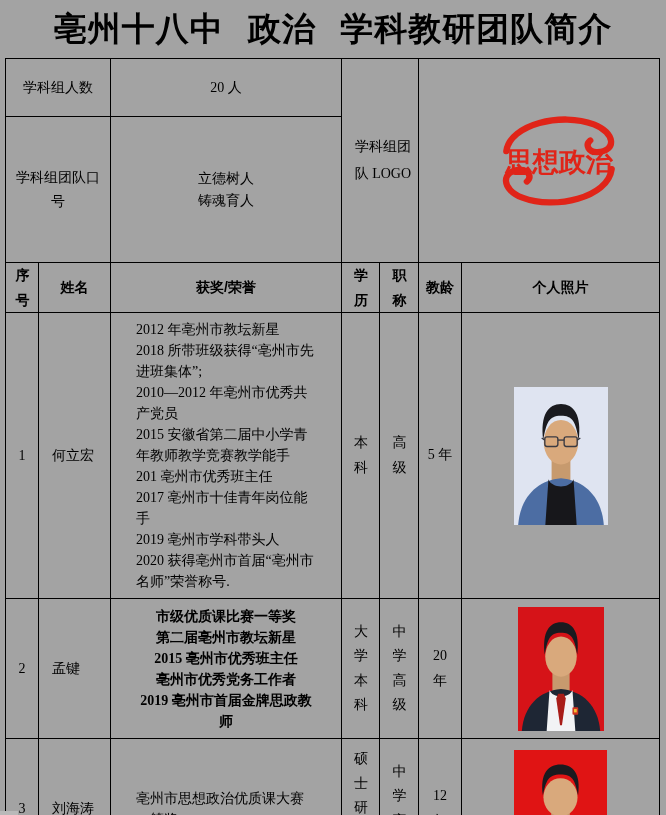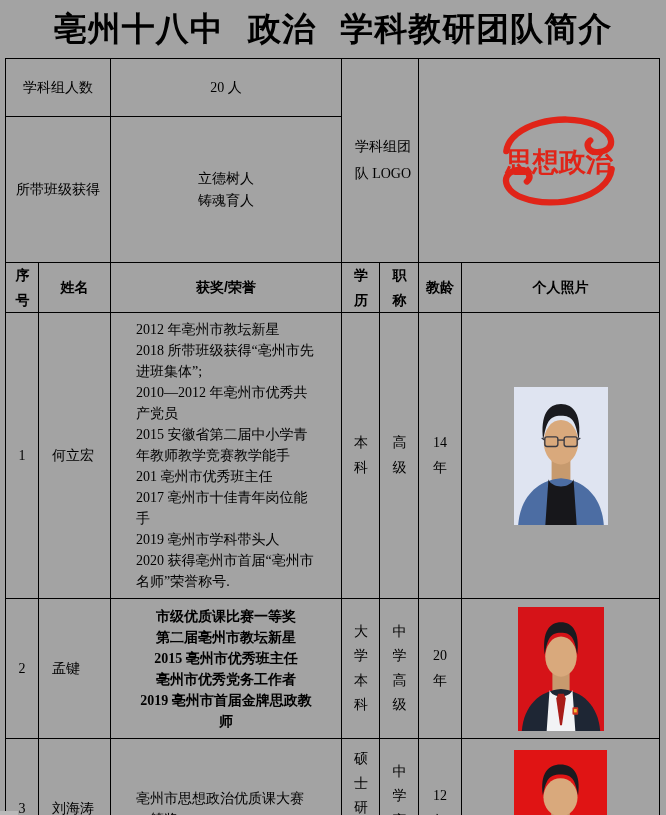--- a/index.html
+++ b/index.html
@@ -128,21 +128,21 @@
       <td colspan="2" rowspan="2" class="cell-logo">
         <svg class="logo" width="134" height="102" viewBox="0 0 150 110">
           <path class="swirl" d="M16,44 C20,14 78,0 114,14 C138,23 140,44 118,45 C108,45.5 104,37 110,32" stroke="#e02418"></path>
           <path class="swirl" d="M134,64 C130,96 70,110 34,96 C10,87 10,66 31,65 C41,64.5 45,73 39,78" stroke="#e02418"></path>
           <text x="75" y="66" text-anchor="middle" fill="#e02418">思想政治</text>
         </svg>
       </td>
     </tr>
 
     <tr class="r-slogan">
-      <td colspan="2" class="cell-label">所带班级获得</td>
+      <td colspan="2" class="cell-label">学科组团队口号</td>
       <td class="cell-value pre">立德树人
 铸魂育人</td>
     </tr>
 
     <tr class="r-head">
       <th class="hv"><span class="vert">序号</span></th>
       <th>姓名</th>
       <th>获奖/荣誉</th>
       <th class="hv"><span class="vert">学历</span></th>
       <th class="hv"><span class="vert">职称</span></th>
@@ -156,21 +156,21 @@
       <td class="c-awards">2012 年亳州市教坛新星
 2018 所带班级获得“亳州市先进班集体”;
 2010—2012 年亳州市优秀共产党员
 2015 安徽省第二届中小学青年教师教学竞赛教学能手
 201 亳州市优秀班主任
 2017 亳州市十佳青年岗位能手
 2019 亳州市学科带头人
 2020 获得亳州市首届“亳州市名师”荣誉称号.</td>
       <td class="c-vert"><span class="vert">本科</span></td>
       <td class="c-vert"><span class="vert">高级</span></td>
-      <td class="c-years"><span class="yrs">14 年</span></td>
+      <td class="c-years"><span class="yrs">5 年</span></td>
       <td class="c-photo">
         <svg class="pic photo--blue has-glasses" viewBox="0 0 90 130" preserveAspectRatio="none">
           <rect class="pbg" x="0" y="0" width="90" height="130"></rect>
           <rect class="pneck" x="36" y="66" width="18" height="24"></rect>
           <path class="psuit" d="M4,130 C6,104 22,88 45,86 C68,88 84,104 86,130 Z"></path>
           <path class="pinner" d="M33,87 C36,96 54,96 57,87 L60,130 L30,130 Z"></path>
           <path class="ptie" d="M42,91 L48,91 L50,96 L46,124 L44,124 L40,96 Z"></path>
           <ellipse class="pface" cx="45" cy="52" rx="16.5" ry="21"></ellipse>
           <path class="phair" d="M28,50 C25,26 33,16 45,16 C57,16 65,26 62,50 C59,32 56,27 45,27 C33,27 31,34 28,50 Z"></path>
           <g class="glasses">

